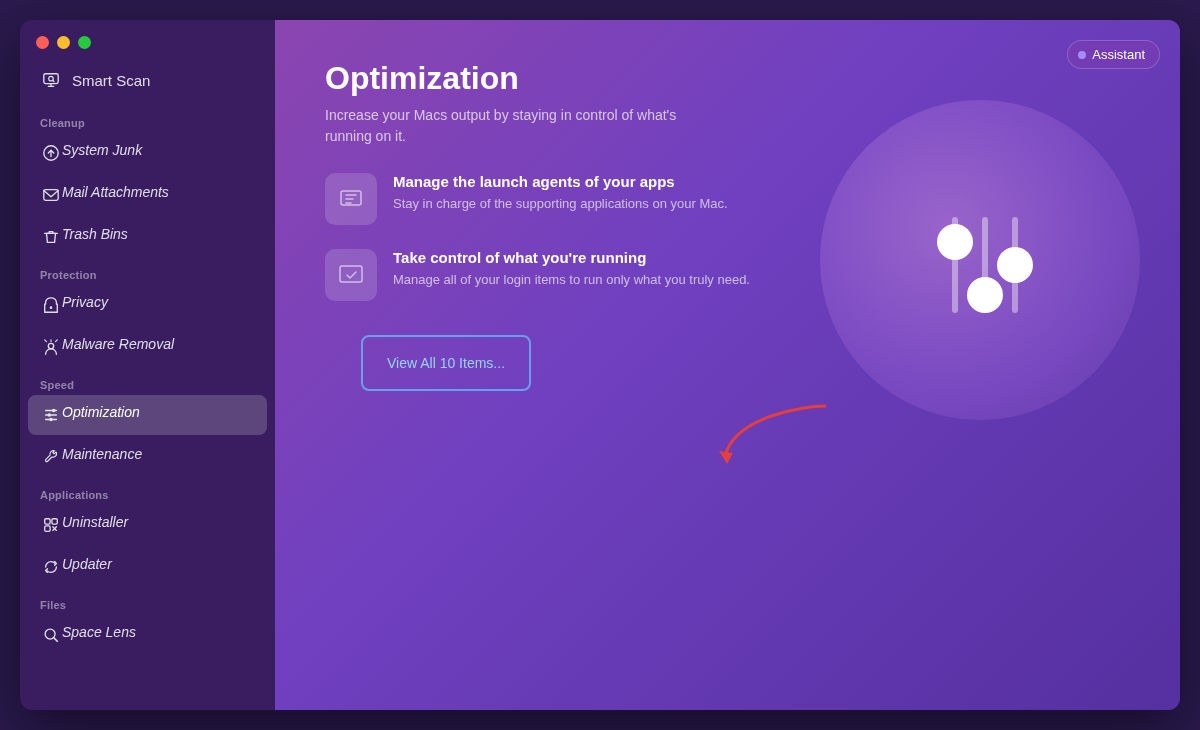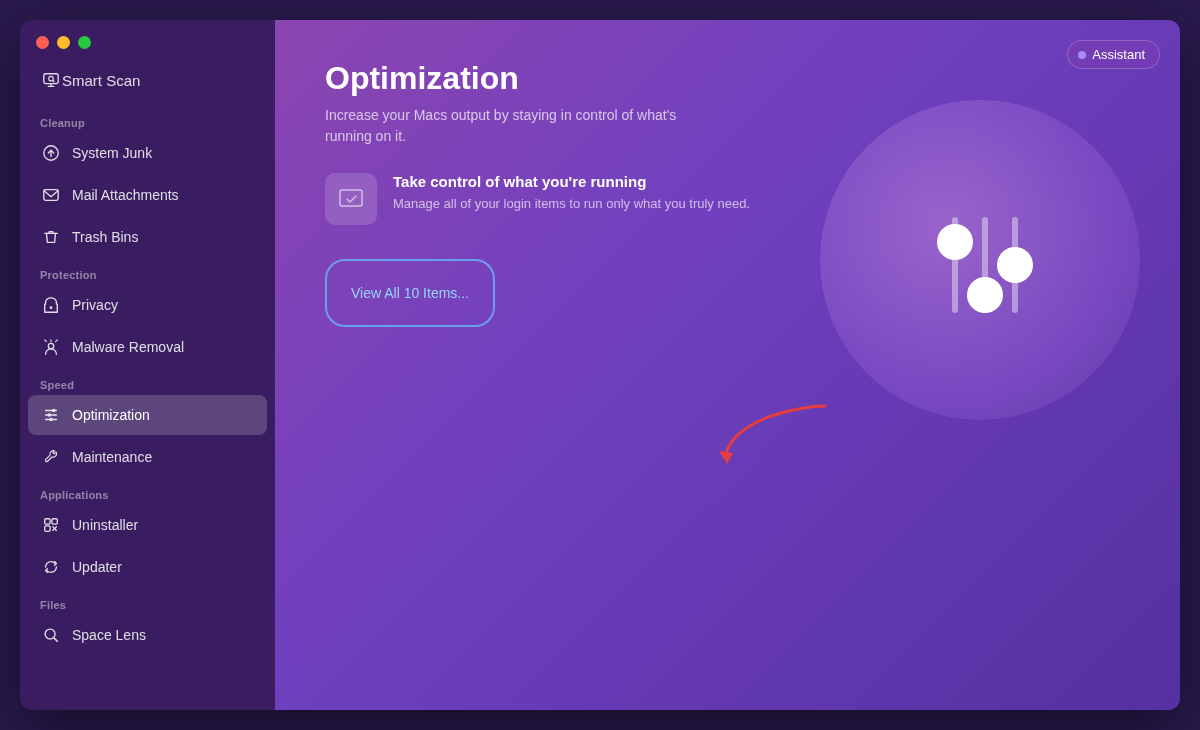--- a/index.html
+++ b/index.html
@@ -52,49 +52,50 @@
     .dot-green { background: #27c93f; }
 
     .sidebar-content {
       padding: 0 8px;
       overflow-y: auto;
       flex: 1;
     }
 
     .sidebar-item {
       display: flex;
-      align-items: center;
-      gap: 10px;
+      align-items: flex-start;
       padding: 9px 12px;
       border-radius: 8px;
       cursor: pointer;
       color: rgba(255,255,255,0.85);
       font-size: 14px;
       font-weight: 400;
       margin-bottom: 2px;
+      font-style: italic;
     }
 
     .sidebar-item.active {
       background: rgba(255,255,255,0.18);
       color: white;
       font-weight: 500;
     }
 
     .sidebar-section-label {
       font-size: 11px;
       font-weight: 700;
       color: rgba(255,255,255,0.45);
       text-transform: none;
       padding: 10px 12px 4px 12px;
       letter-spacing: 0.02em;
     }
 
     .smart-scan-item {
       display: flex;
       align-items: center;
+      gap: 10px;
       padding: 10px 12px;
       border-radius: 8px;
       cursor: pointer;
       color: rgba(255,255,255,0.85);
       font-size: 15px;
       font-weight: 500;
       margin-bottom: 6px;
     }
 
     .icon-circle {
@@ -203,27 +204,28 @@
     .feature-text p {
       font-size: 13px;
       color: rgba(255,255,255,0.65);
       line-height: 1.5;
     }
 
     
     .view-all-btn {
       background: transparent;
       border: 2px solid rgba(100, 200, 255, 0.7);
-      border-radius: 20px;
-      padding: 24px 24px;
+      border-radius: 8px;
+      padding: 18px 24px;
       color: rgba(150, 220, 255, 0.95);
       font-size: 14px;
       font-weight: 500;
       cursor: pointer;
       margin-top: 10px;
+      margin-left: 36px;
     }
 
     
     .illustration-circle {
       position: absolute;
       right: 40px;
       top: 80px;
       width: 320px;
       height: 320px;
       border-radius: 50%;
@@ -426,20 +428,34 @@
       <span class="assistant-dot"></span>
       <span>Assistant</span>
     </button>
 
     <div class="main-content">
 
       <h1 class="page-title">Optimization</h1>
       <p class="page-subtitle">Increase your Macs output by staying in control of what's running on it.</p>
 
       
+      <div class="feature-card">
+        <div class="feature-icon">
+          <svg width="28" height="28" viewBox="0 0 28 28" fill="none">
+            <rect x="4" y="6" width="20" height="14" rx="2" stroke="rgba(255,255,255,0.6)" stroke-width="1.5"></rect>
+            <line x1="9" y1="10" x2="19" y2="10" stroke="rgba(255,255,255,0.6)" stroke-width="1.5" stroke-linecap="round"></line>
+            <line x1="9" y1="14" x2="16" y2="14" stroke="rgba(255,255,255,0.6)" stroke-width="1.5" stroke-linecap="round"></line>
+            <line x1="9" y1="18" x2="14" y2="18" stroke="rgba(255,255,255,0.6)" stroke-width="1.5" stroke-linecap="round"></line>
+          </svg>
+        </div>
+        <div class="feature-text">
+          <h3>Manage the launch agents of your apps</h3>
+          <p>Stay in charge of the supporting applications on your Mac.</p>
+        </div>
+      </div>
 
       
       <div class="feature-card">
         <div class="feature-icon">
           <svg width="28" height="28" viewBox="0 0 28 28" fill="none">
             <rect x="3" y="5" width="22" height="16" rx="2" stroke="rgba(255,255,255,0.6)" stroke-width="1.5"></rect>
             <path d="M10 14l3 3 6-6" stroke="rgba(255,255,255,0.6)" stroke-width="1.5" stroke-linecap="round" stroke-linejoin="round"></path>
           </svg>
         </div>
         <div class="feature-text">

